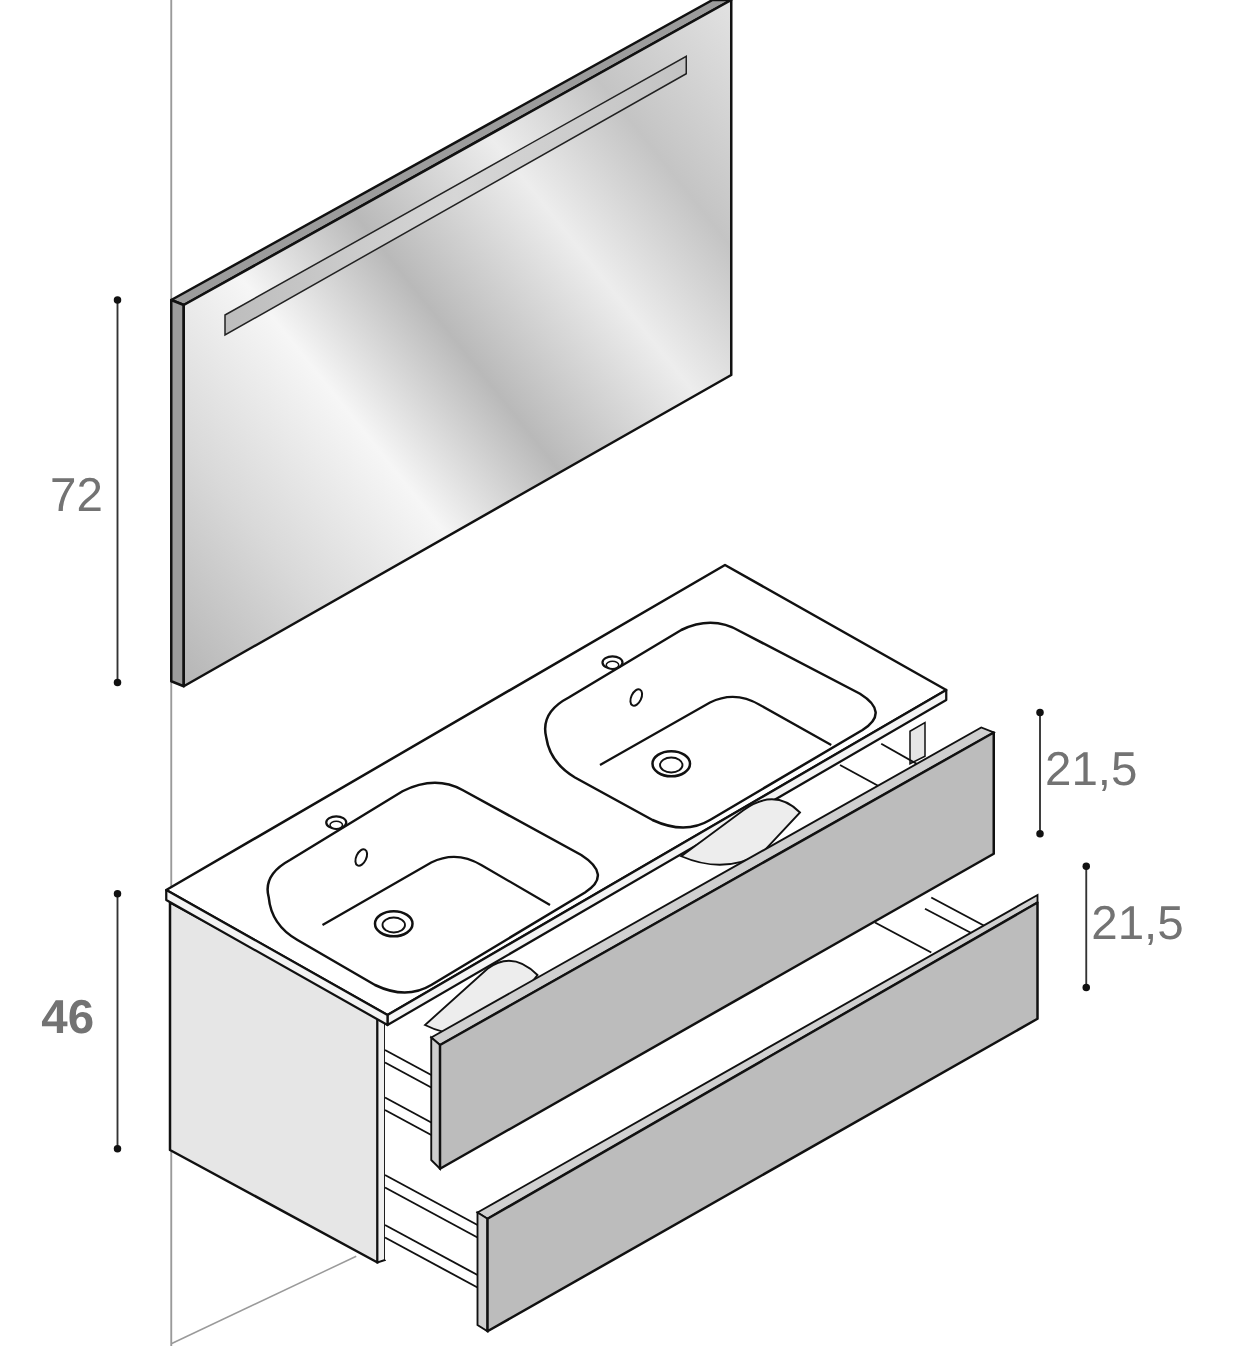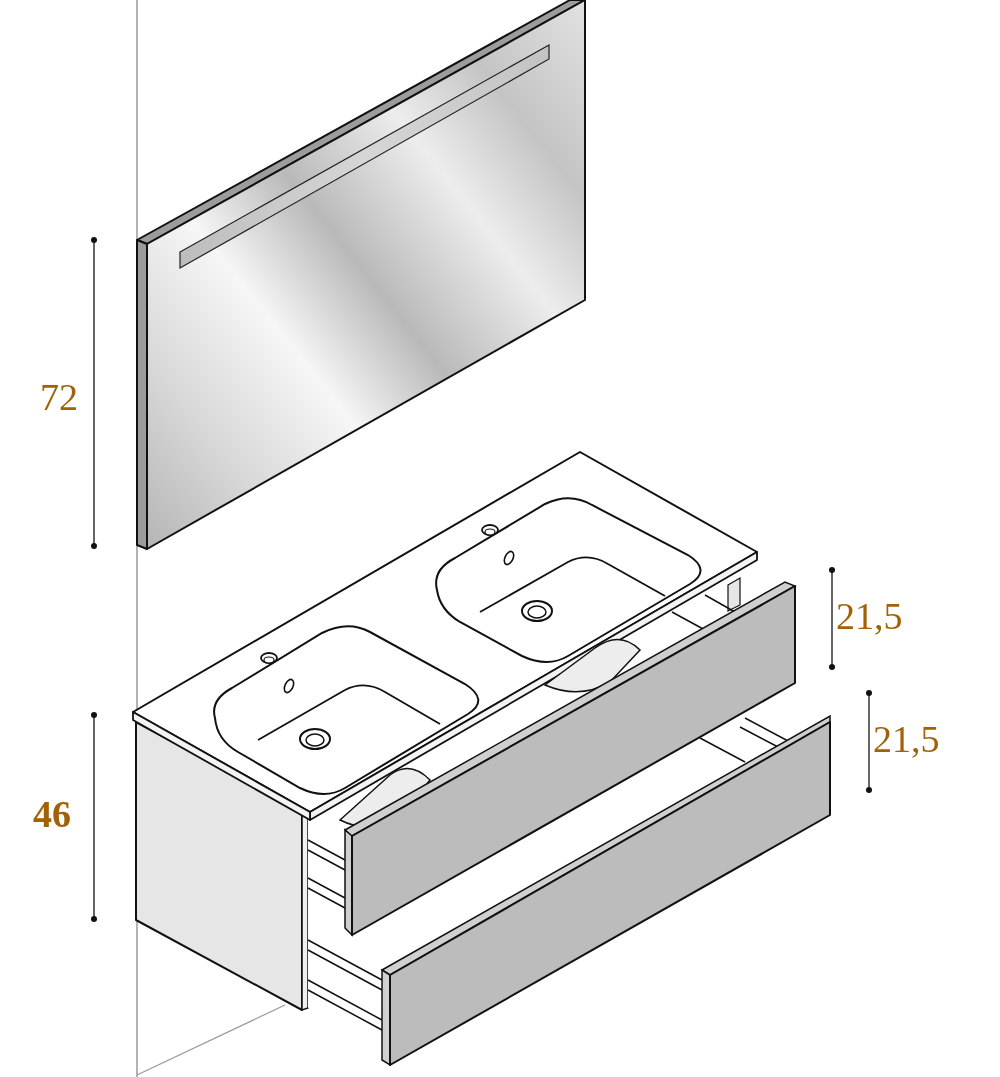--- a/index.html
+++ b/index.html
@@ -16,22 +16,22 @@
     }
     #drawing {
       position: absolute;
       left: 0;
       top: 0;
       width: 1000px;
       height: 1077px;
     }
     .dim-label {
       position: absolute;
-      color: #a16207;
-      font-family: Liberation Serif, serif;
+      color: #737373;
+      font-family: Liberation Sans, sans-serif;
       line-height: 1;
       white-space: nowrap;
     }
     .dim-label.light {
       font-weight: normal;
       font-size: 38px;
     }
     .dim-label.bold {
       font-weight: bold;
       font-size: 38px;

